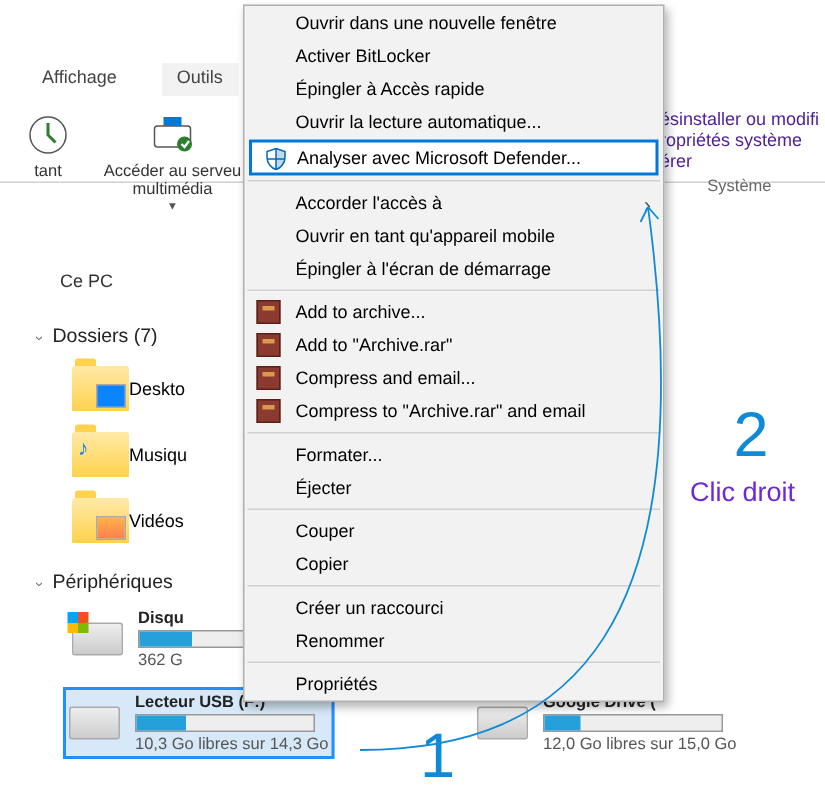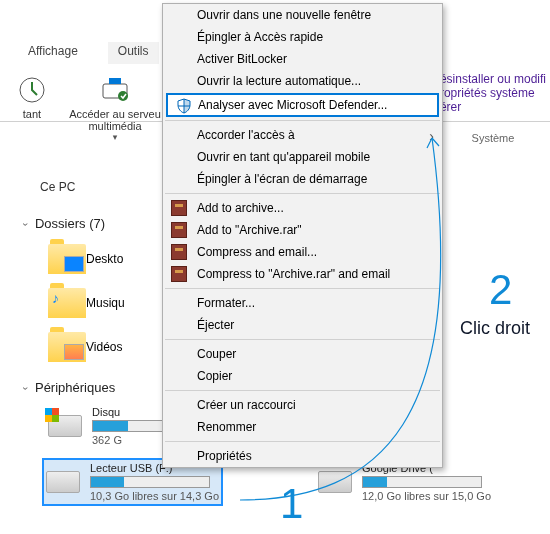--- a/index.html
+++ b/index.html
@@ -27,21 +27,21 @@
   .folder-ico::before { content:""; position:absolute; left:2px; top:-5px; width:14px; height:5px; background:#ffd24d; border-radius:2px 2px 0 0;}
   .thumb { position:absolute; right:2px; bottom:2px; width:20px; height:16px; background:#fff; border:1px solid #aaa;}
   .thumb.blue{background:#0a84ff;}
   .thumb.vid{background:linear-gradient(#ffb347,#ff7f50);}
   .note{position:absolute;left:4px;top:2px;color:#0a84ff;font-size:14px;}
 
   .drive-row { position: absolute; display:flex; align-items:center; gap:10px; }
   .drive-ico { width:34px; height:22px; background:linear-gradient(#eee,#ccc); border:1px solid #aaa; border-radius:2px; position:relative;}
   .drive-ico.win::after{content:"";position:absolute;left:-4px;top:-8px;width:14px;height:14px;background:conic-gradient(#f25022 0 25%,#7fba00 0 50%,#ffb900 0 75%,#00a4ef 0);}
   .drive-meta{font-size:11px;}
-  .drive-name{color:#222; white-space:nowrap;}
+  .drive-name{color:#222; white-space:nowrap;font-weight:bold;}
   .bar{width:120px;height:12px;border:1px solid #999;background:#eee;margin:2px 0;}
   .bar .fill{height:100%;background:#26a0da;}
   .drive-free{color:#555;font-size:11px;white-space:nowrap;}
 
   .sel { border:2px solid #1e90ff; background:#d7e8f8; padding:2px; }
 
   
   .ctx { position:absolute; left:162px; top:3px; width:281px; background:#f2f2f2; border:1px solid #b0b0b0; box-shadow:2px 3px 6px rgba(0,0,0,.3); font-size:12px; }
   .ctx .row { padding:4px 24px 4px 34px; white-space:nowrap; position:relative; color:#000; }
   .ctx .row.arrow::after{content:"›"; position:absolute; right:8px; top:4px; color:#555; font-size:14px;}
@@ -49,21 +49,21 @@
   .ctx .row.hl { border:2px solid #0078d7; margin:1px 3px; padding:3px 20px 3px 30px; background:#fff;}
   .ctx .ico16{position:absolute;left:8px;top:3px;width:16px;height:16px;}
 
   .rar{background:#8b3a2f;border:1px solid #5a2018;position:relative;}
   .rar::after{content:"";position:absolute;left:3px;top:3px;right:3px;height:3px;background:#d79b4b;}
   .shield{position:relative;}
   .shield svg{width:16px;height:16px;}
 
   
   .big-num{position:absolute;font-size:42px;color:#0f8ad6;font-weight:300;}
-  .anno-txt{position:absolute;font-size:18px;color:#0f172a;}
+  .anno-txt{position:absolute;font-size:18px;color:#6d28d9;}
   .curve{position:absolute;pointer-events:none;}
 </style>
 </head>
 <body>
 
 <div class="ribbon">
   <div class="tabs">
     <div class="tab">Affichage</div>
     <div class="tab active">Outils</div>
   </div>
@@ -85,21 +85,21 @@
         </svg></div>
     <div style="white-space:pre-line">Accéder au serveu
 multimédia</div>
     <div style="font-size:9px;color:#555">▾</div>
   </div>
 
   <div style="position:absolute;right:4px;top:30px;text-align:left">
     <div class="ribbon-link">ésinstaller ou modifi</div>
     <div class="ribbon-link">ropriétés système</div>
     <div class="ribbon-link">érer</div>
-    <div style="text-align:center;font-size:11px;color:#666;margin-top:18px">Système</div>
+    <div style="text-align:center;font-size:11px;color:#666;margin-top:4px">Système</div>
   </div>
 </div>
 
 <div class="crumb">Ce PC</div>
 
 <div class="section-hdr" style="top:216px">
   <span class="chev">›</span>
   <span>Dossiers (7)</span>
 </div>
 
@@ -161,22 +161,22 @@
     <div class="drive-name">Google Drive (</div>
     <div class="bar">
         <div class="fill" style="width:20%"></div>
       </div>
     <div class="drive-free">12,0 Go libres sur 15,0 Go</div>
   </div>
 </div>
 
 <div class="ctx">
   <div class="row">Ouvrir dans une nouvelle fenêtre</div>
+  <div class="row">Activer BitLocker</div>
   <div class="row">Épingler à Accès rapide</div>
-  <div class="row">Activer BitLocker</div>
   <div class="row">Ouvrir la lecture automatique...</div>
   <div class="row hl">
     <span class="ico16 shield">
       <svg viewBox="0 0 16 16">
           <path d="M8 1l6 2v4c0 4-3 7-6 8-3-1-6-4-6-8V3z" fill="#fff" stroke="#0067b8"></path>
           <path d="M8 1v14" stroke="#0067b8"></path>
           <path d="M2 8h12" stroke="#0067b8"></path>
           <path d="M8 1l6 2v4c0 4-3 7-6 8z" fill="#0067b8" opacity=".25"></path>
         </svg>
     </span>

